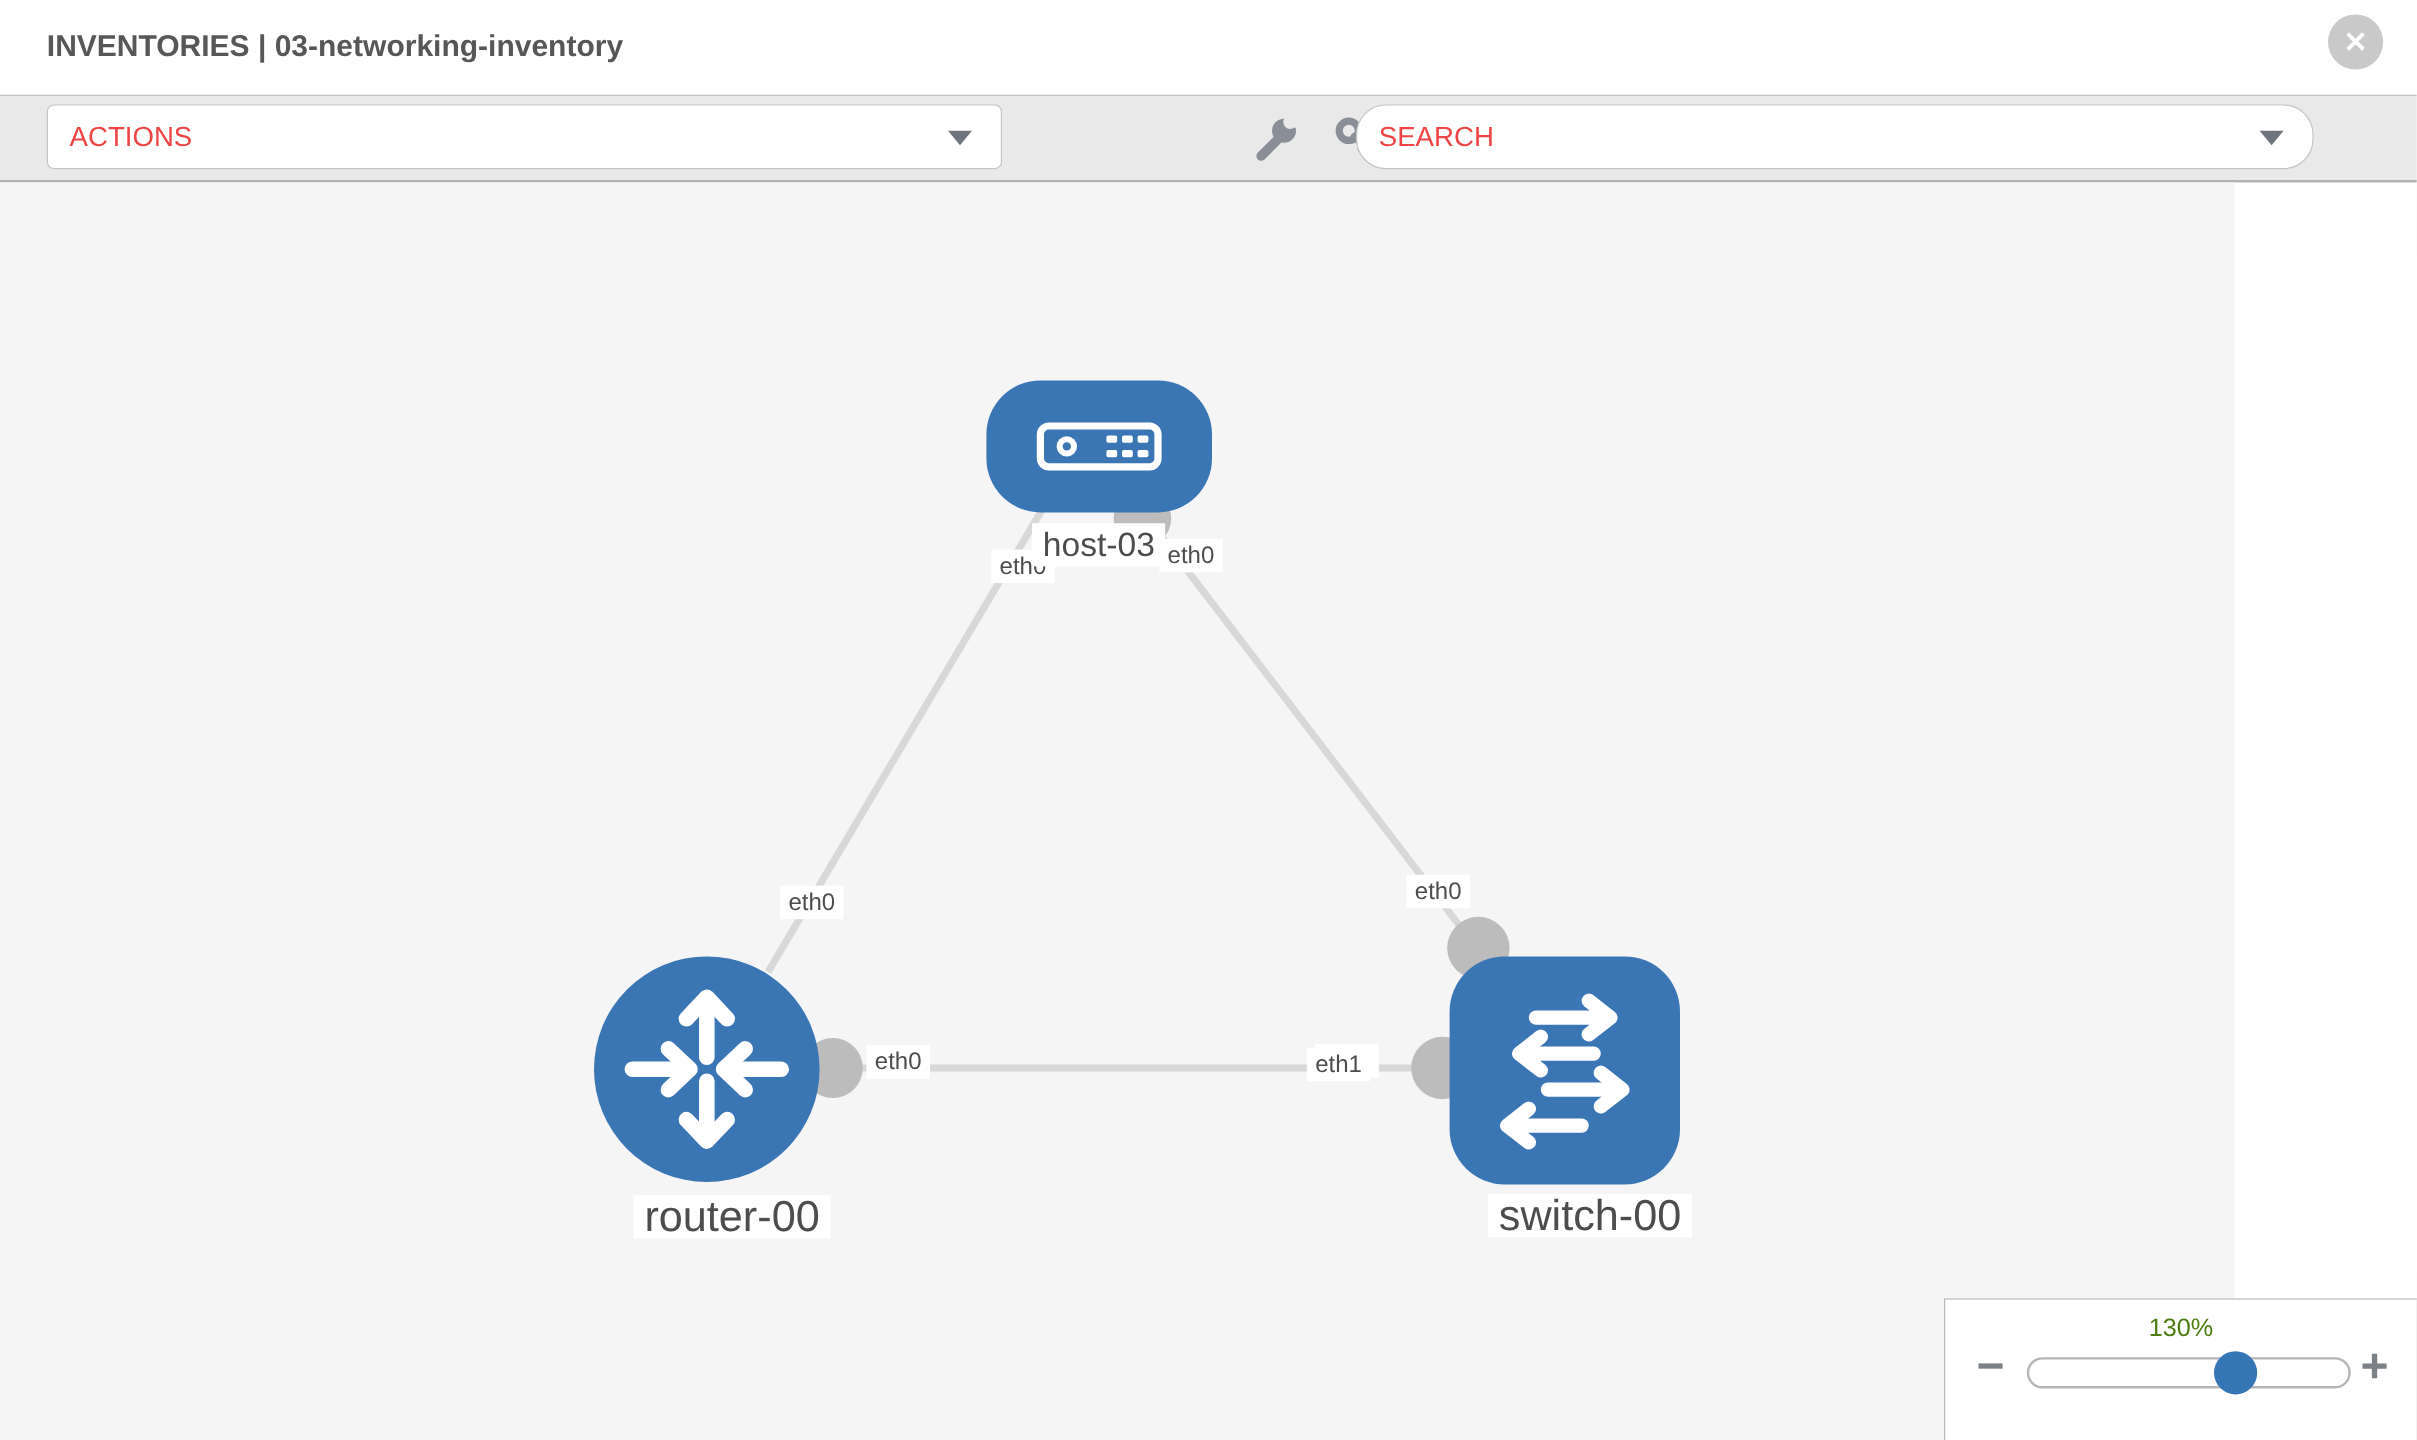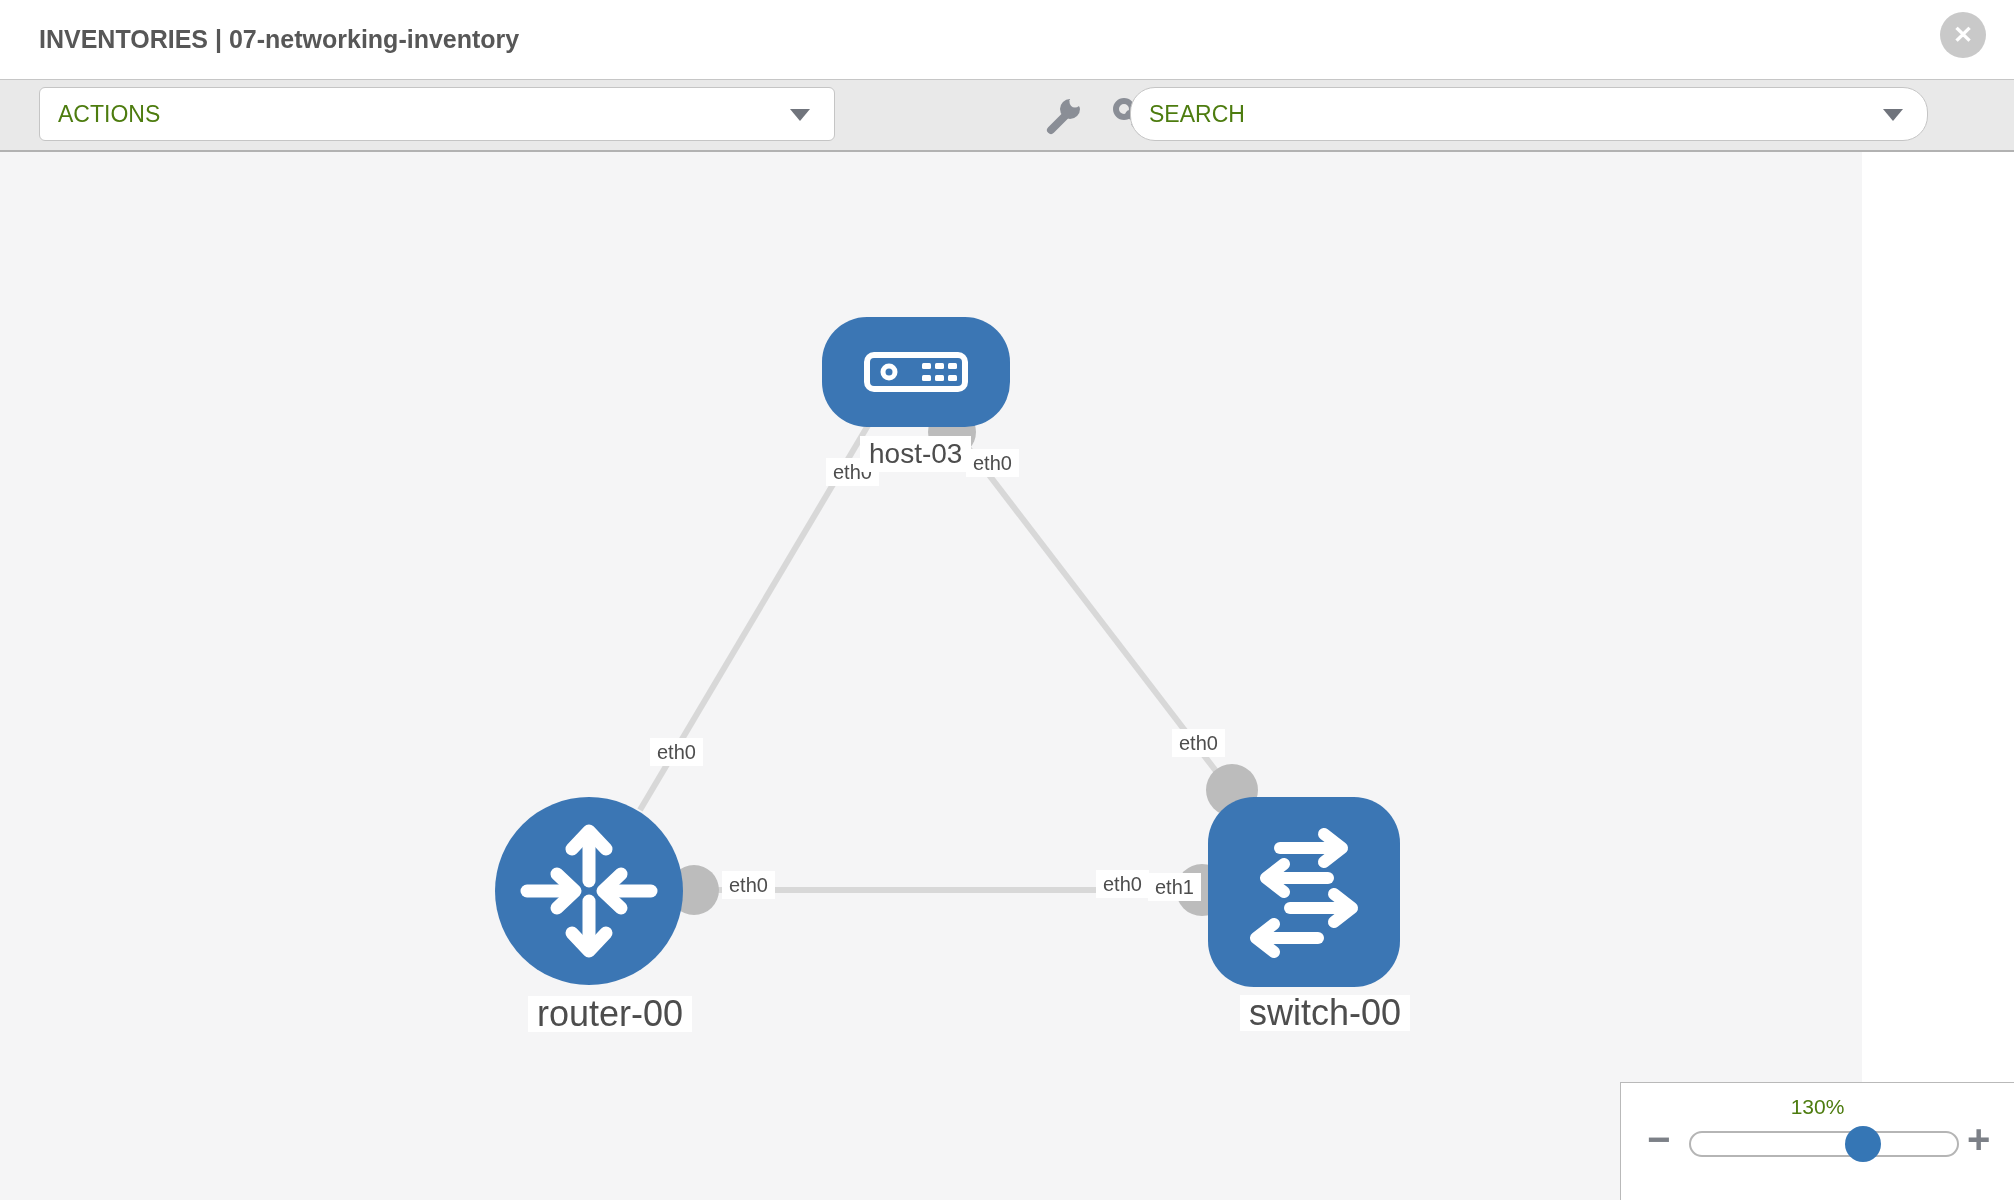--- a/index.html
+++ b/index.html
@@ -11,21 +11,21 @@
   .header-title { position:absolute; left:39px; top:0; line-height:79px; font-size:25px; font-weight:bold; color:#575757; }
   .close-btn { position:absolute; left:1940px; top:12px; width:46px; height:46px; border-radius:50%;
                background:#c9c9c9; color:#ffffff; font-size:24px; font-weight:bold;
                display:flex; align-items:center; justify-content:center; cursor:pointer; }
 
   
   .toolbar { position:absolute; left:0; top:79px; width:2014px; height:73px; background:#e9e9e9;
              border-top:1px solid #c6c6c6; border-bottom:2px solid #b2b2b2; }
   .select-box { position:absolute; top:7px; height:54px; background:#ffffff; border:1px solid #c5c5c5;
                 border-radius:6px; }
-  .select-box .select-label { position:absolute; left:18px; top:0; line-height:52px; font-size:23px; color:#4d7c0f; }
+  .select-box .select-label { position:absolute; left:18px; top:0; line-height:52px; font-size:23px; color:#ef4444; }
   .caret { position:absolute; right:24px; top:21px; width:0; height:0;
            border-left:10px solid transparent; border-right:10px solid transparent;
            border-top:12px solid #70747c; }
   .actions-box { left:39px; width:796px; }
   .search-box  { left:1130px; width:798px;border-radius:25px; }
   .tool-icon { position:absolute; top:17px; width:38px; height:38px; cursor:pointer; }
   .wrench-pos { left:1044px; }
   .key-pos   { left:1112px; }
 
   
@@ -48,21 +48,21 @@
   .zoom-plus  { left:346px; }
   .zoom-track { position:absolute; left:68px; top:48px; width:270px; height:26px; background:#ffffff;
                 border:2px solid #b5b5b5; border-radius:14px; cursor:pointer; }
   .zoom-knob { position:absolute; left:224px; top:43px; width:36px; height:36px; border-radius:50%;
                background:#3576b5; cursor:pointer; }
 </style>
 </head>
 <body>
 
 <div class="header">
-  <div class="header-title">INVENTORIES | 07-networking-inventory</div>
+  <div class="header-title">INVENTORIES | 03-networking-inventory</div>
   <div class="close-btn">
     <span>✕</span>
   </div>
 </div>
 
 <div class="toolbar">
 
   <div class="select-box actions-box">
     <span class="select-label">ACTIONS</span>
     <span class="caret"></span>
@@ -147,21 +147,21 @@
 
   <div class="chip" style="left:826px; top:306px;">eth0</div>
   <div class="chip node-chip host-chip" style="left:860px; top:284px;">host-03</div>
   <div class="chip" style="left:966px; top:297px;">eth0</div>
 
   <div class="chip" style="left:650px; top:586px;">eth0</div>
   <div class="chip" style="left:1172px; top:577px;">eth0</div>
 
   <div class="chip" style="left:722px; top:719px;">eth0</div>
   <div class="chip" style="left:1096px; top:718px; z-index:1;">eth0</div>
-  <div class="chip" style="left:1148px; top:721px; z-index:2;">eth1</div>
+  <div class="chip" style="left:1089px; top:721px; z-index:2;">eth1</div>
 
   <div class="chip node-chip" style="left:528px; top:844px;">router-00</div>
   <div class="chip node-chip" style="left:1240px; top:843px;">switch-00</div>
 
   <div class="zoom-panel" style="left:1620px; top:930px;">
     <div class="zoom-level">130%</div>
     <div class="zoom-minus">−</div>
     <div class="zoom-track"></div>
     <div class="zoom-knob"></div>
     <div class="zoom-plus">+</div>

